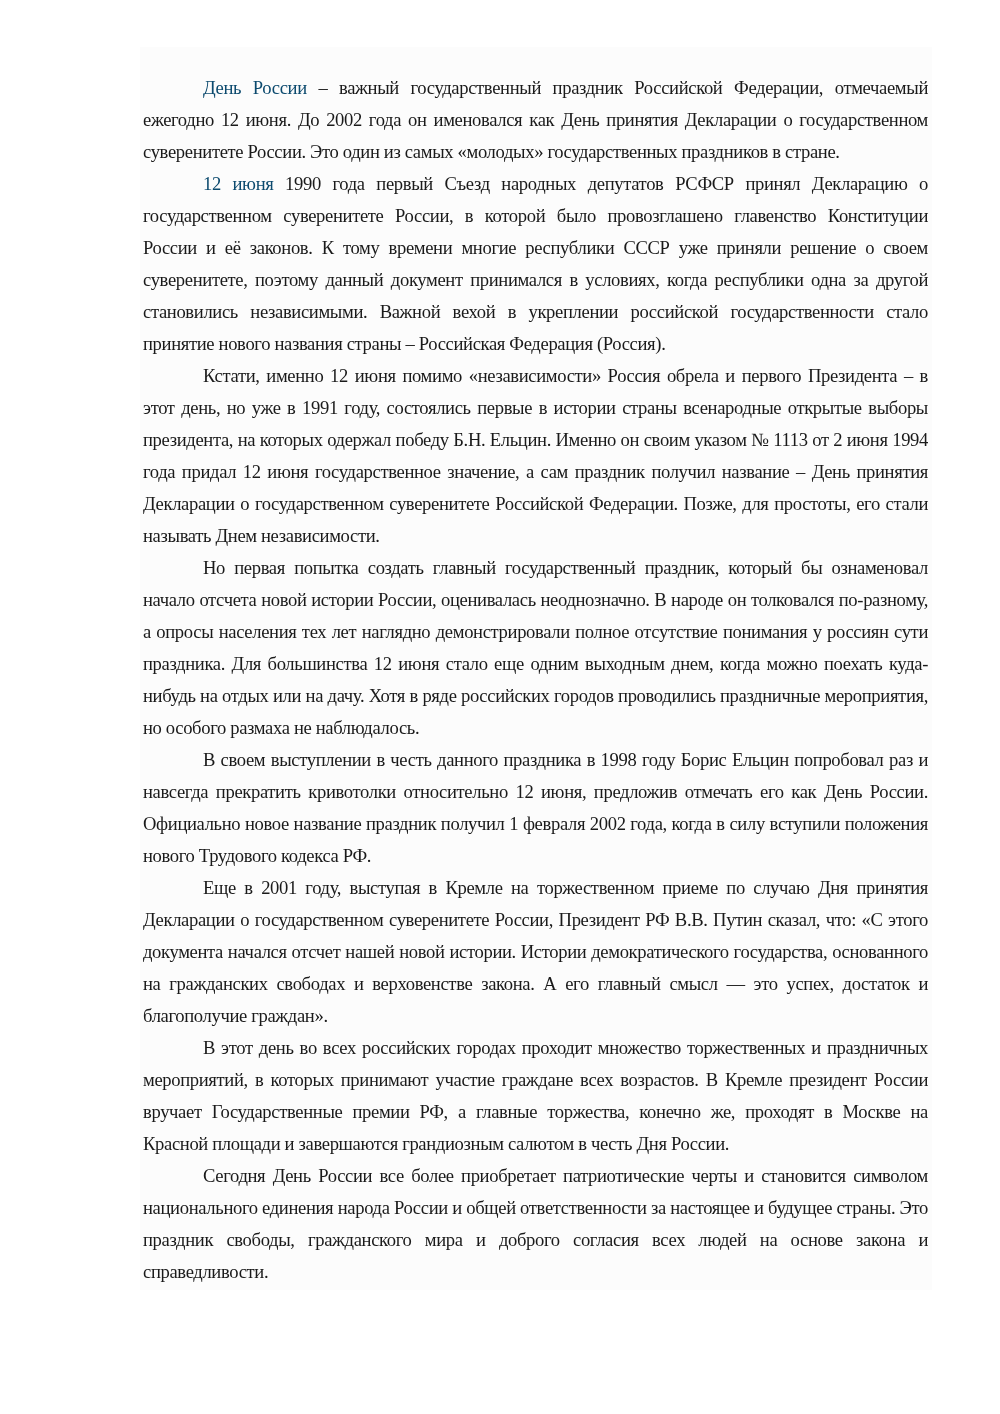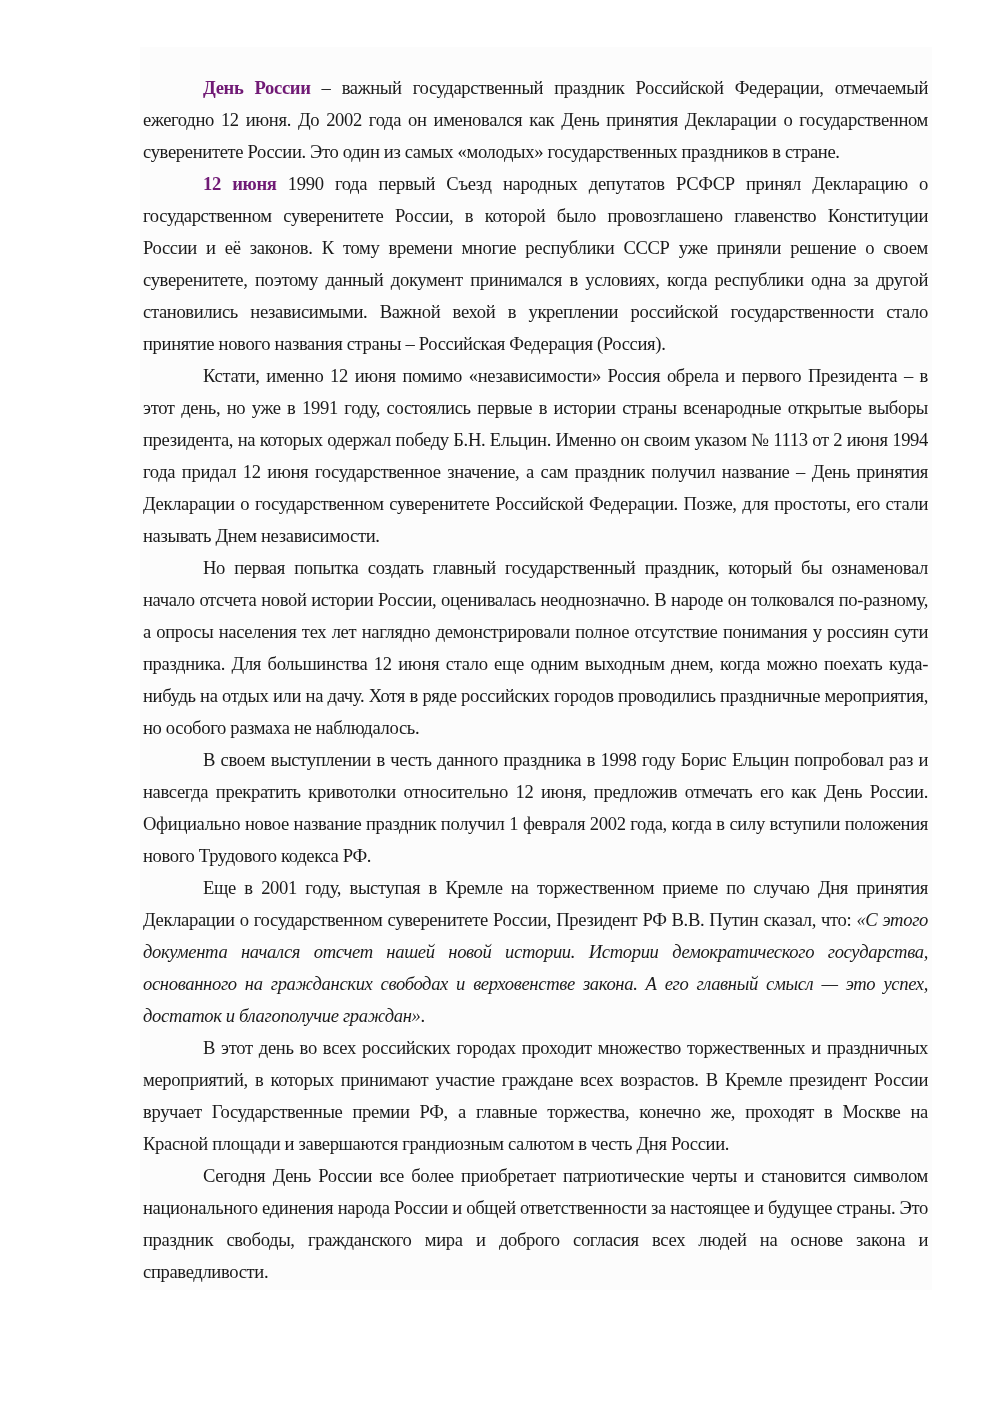--- a/index.html
+++ b/index.html
@@ -18,22 +18,22 @@
     font-size: 18.6px;
     line-height: 32px;
     color: #1a1a1a;
     letter-spacing: -0.35px;
   }
   .para {
     margin: 0;
     text-align: justify;
     text-indent: 60px;
   }
-  .hl { color: #701a75; font-weight: bold; }
-  .quote { font-style: italic; }
+  .hl { color: #0c4a6e; font-weight: normal; }
+  .quote { }
 </style>
 </head>
 <body>
 
 <div class="panel"></div>
 
 <div class="text">
   <p class="para"><span class="hl">День России</span><span> – важный государственный праздник Российской Федерации, отмечаемый ежегодно 12 июня. До 2002 года он именовался как День принятия Декларации о государственном суверенитете России. Это один из самых «молодых» государственных праздников в стране.</span></p>
 
   <p class="para"><span class="hl">12 июня</span><span> 1990 года первый Съезд народных депутатов РСФСР принял Декларацию о государственном суверенитете России, в которой было провозглашено главенство Конституции России и её законов. К тому времени многие республики СССР уже приняли решение о своем суверенитете, поэтому данный документ принимался в условиях, когда республики одна за другой становились независимыми. Важной вехой в укреплении российской государственности стало принятие нового названия страны – Российская Федерация (Россия).</span></p>

